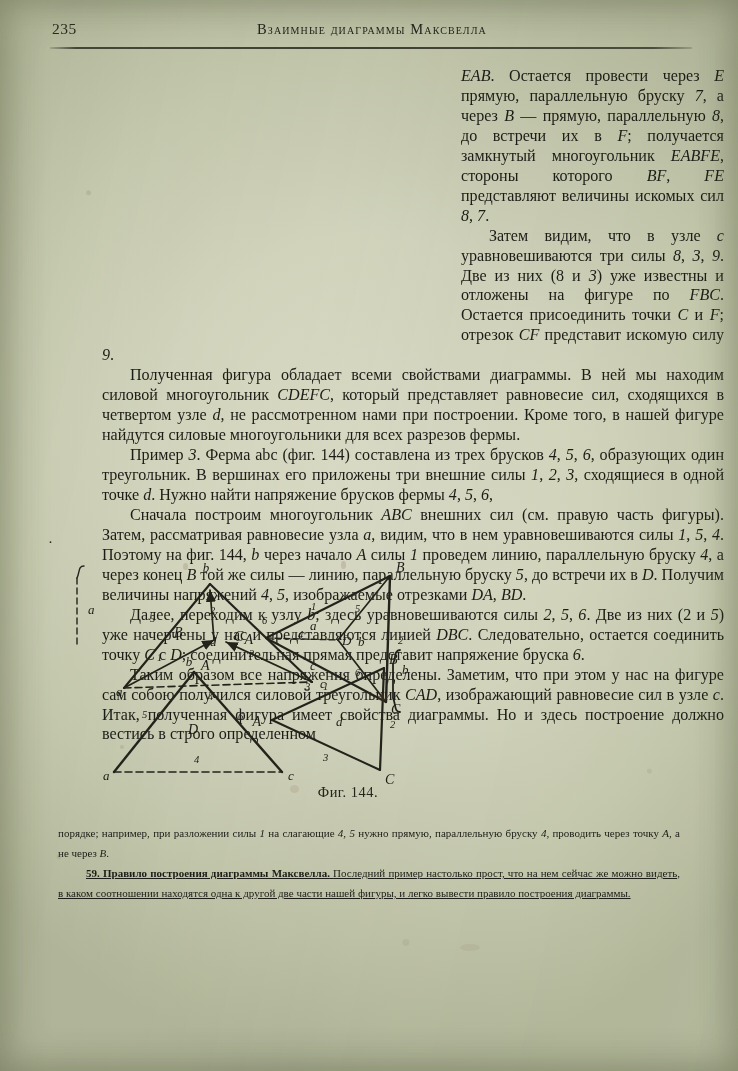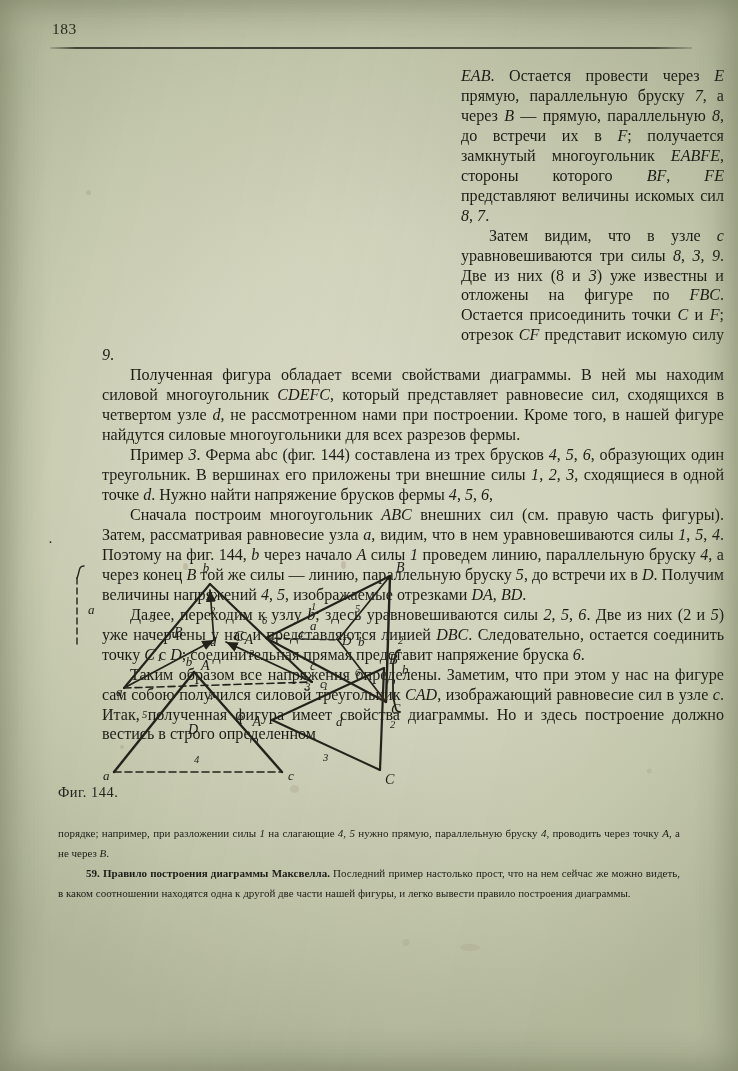--- a/index.html
+++ b/index.html
@@ -137,54 +137,55 @@
     height: 268px;
   }
   .figure svg {
     display: block;
   }
   .figcap {
     position: absolute;
     left: 0;
     top: 236px;
     width: 320px;
-    text-align: left;
+    text-align: right;
     font-size: 14.4px;
     letter-spacing: .5px;
     color: #24241c;
   }
 
   .tail {
     position: absolute;
     left: 58px;
     top: 824px;
     width: 622px;
     font-size: 11px;
     line-height: 19.95px;
     text-align: justify;
   }
   .tail p { margin: 0; }
-  .tail p.ind { text-indent: 28px; }
+  .tail p.ind { text-indent: 28px; text-decoration: underline; }
 
   
   .speck {
     position: absolute;
     border-radius: 50%;
     background: rgba(120,80,60,.35);
     pointer-events: none;
   }
 </style>
 </head>
 <body>
 
 <div class="page">
   <div class="grain"></div>
 
   <div class="runhead">
-    <div class="folio">183</div>
+    <div class="folio">235</div>
+    <div class="runtitle">Взаимные диаграммы Максвелла</div>
   </div>
   <div class="rule"></div>
 
   <div class="col">
     <div class="figure-hole"></div>
 
     <p class="cont"><i>EAB</i>. Остается провести через <i>E</i> прямую, параллельную бруску <i>7</i>, а через <i>B</i> — прямую, параллельную <i>8</i>, до встречи их в <i>F</i>; получается замкнутый многоугольник <i>EABFE</i>, стороны которого <i>BF</i>, <i>FE</i> представляют величины искомых сил <i>8</i>, <i>7</i>.</p>
     <p class="ind">Затем видим, что в узле <i>c</i> уравновешиваются три силы <i>8</i>, <i>3</i>, <i>9</i>. Две из них (8 и <i>3</i>) уже известны и отложены на фигуре по <i>FBC</i>. Остается присоединить точки <i>C</i> и <i>F</i>; отрезок <i>CF</i> представит искомую силу <i>9</i>.</p>
     <p class="ind">Полученная фигура обладает всеми свойствами диаграммы. В ней мы находим силовой многоугольник <i>CDEFC</i>, который представляет равновесие сил, сходящихся в четвертом узле <i>d</i>, не рассмотренном нами при построении. Кроме того, в нашей фигуре найдутся силовые многоугольники для всех разрезов фермы.</p>
     <p class="ind">Пример <i>3</i>. Ферма abc (фиг. 144) составлена из трех брусков <i>4</i>, <i>5</i>, <i>6</i>, образующих один треугольник. В вершинах его приложены три внешние силы <i>1</i>, <i>2</i>, <i>3</i>, сходящиеся в одной точке <i>d</i>. Нужно найти напряжение брусков фермы <i>4</i>, <i>5</i>, <i>6</i>,</p>

